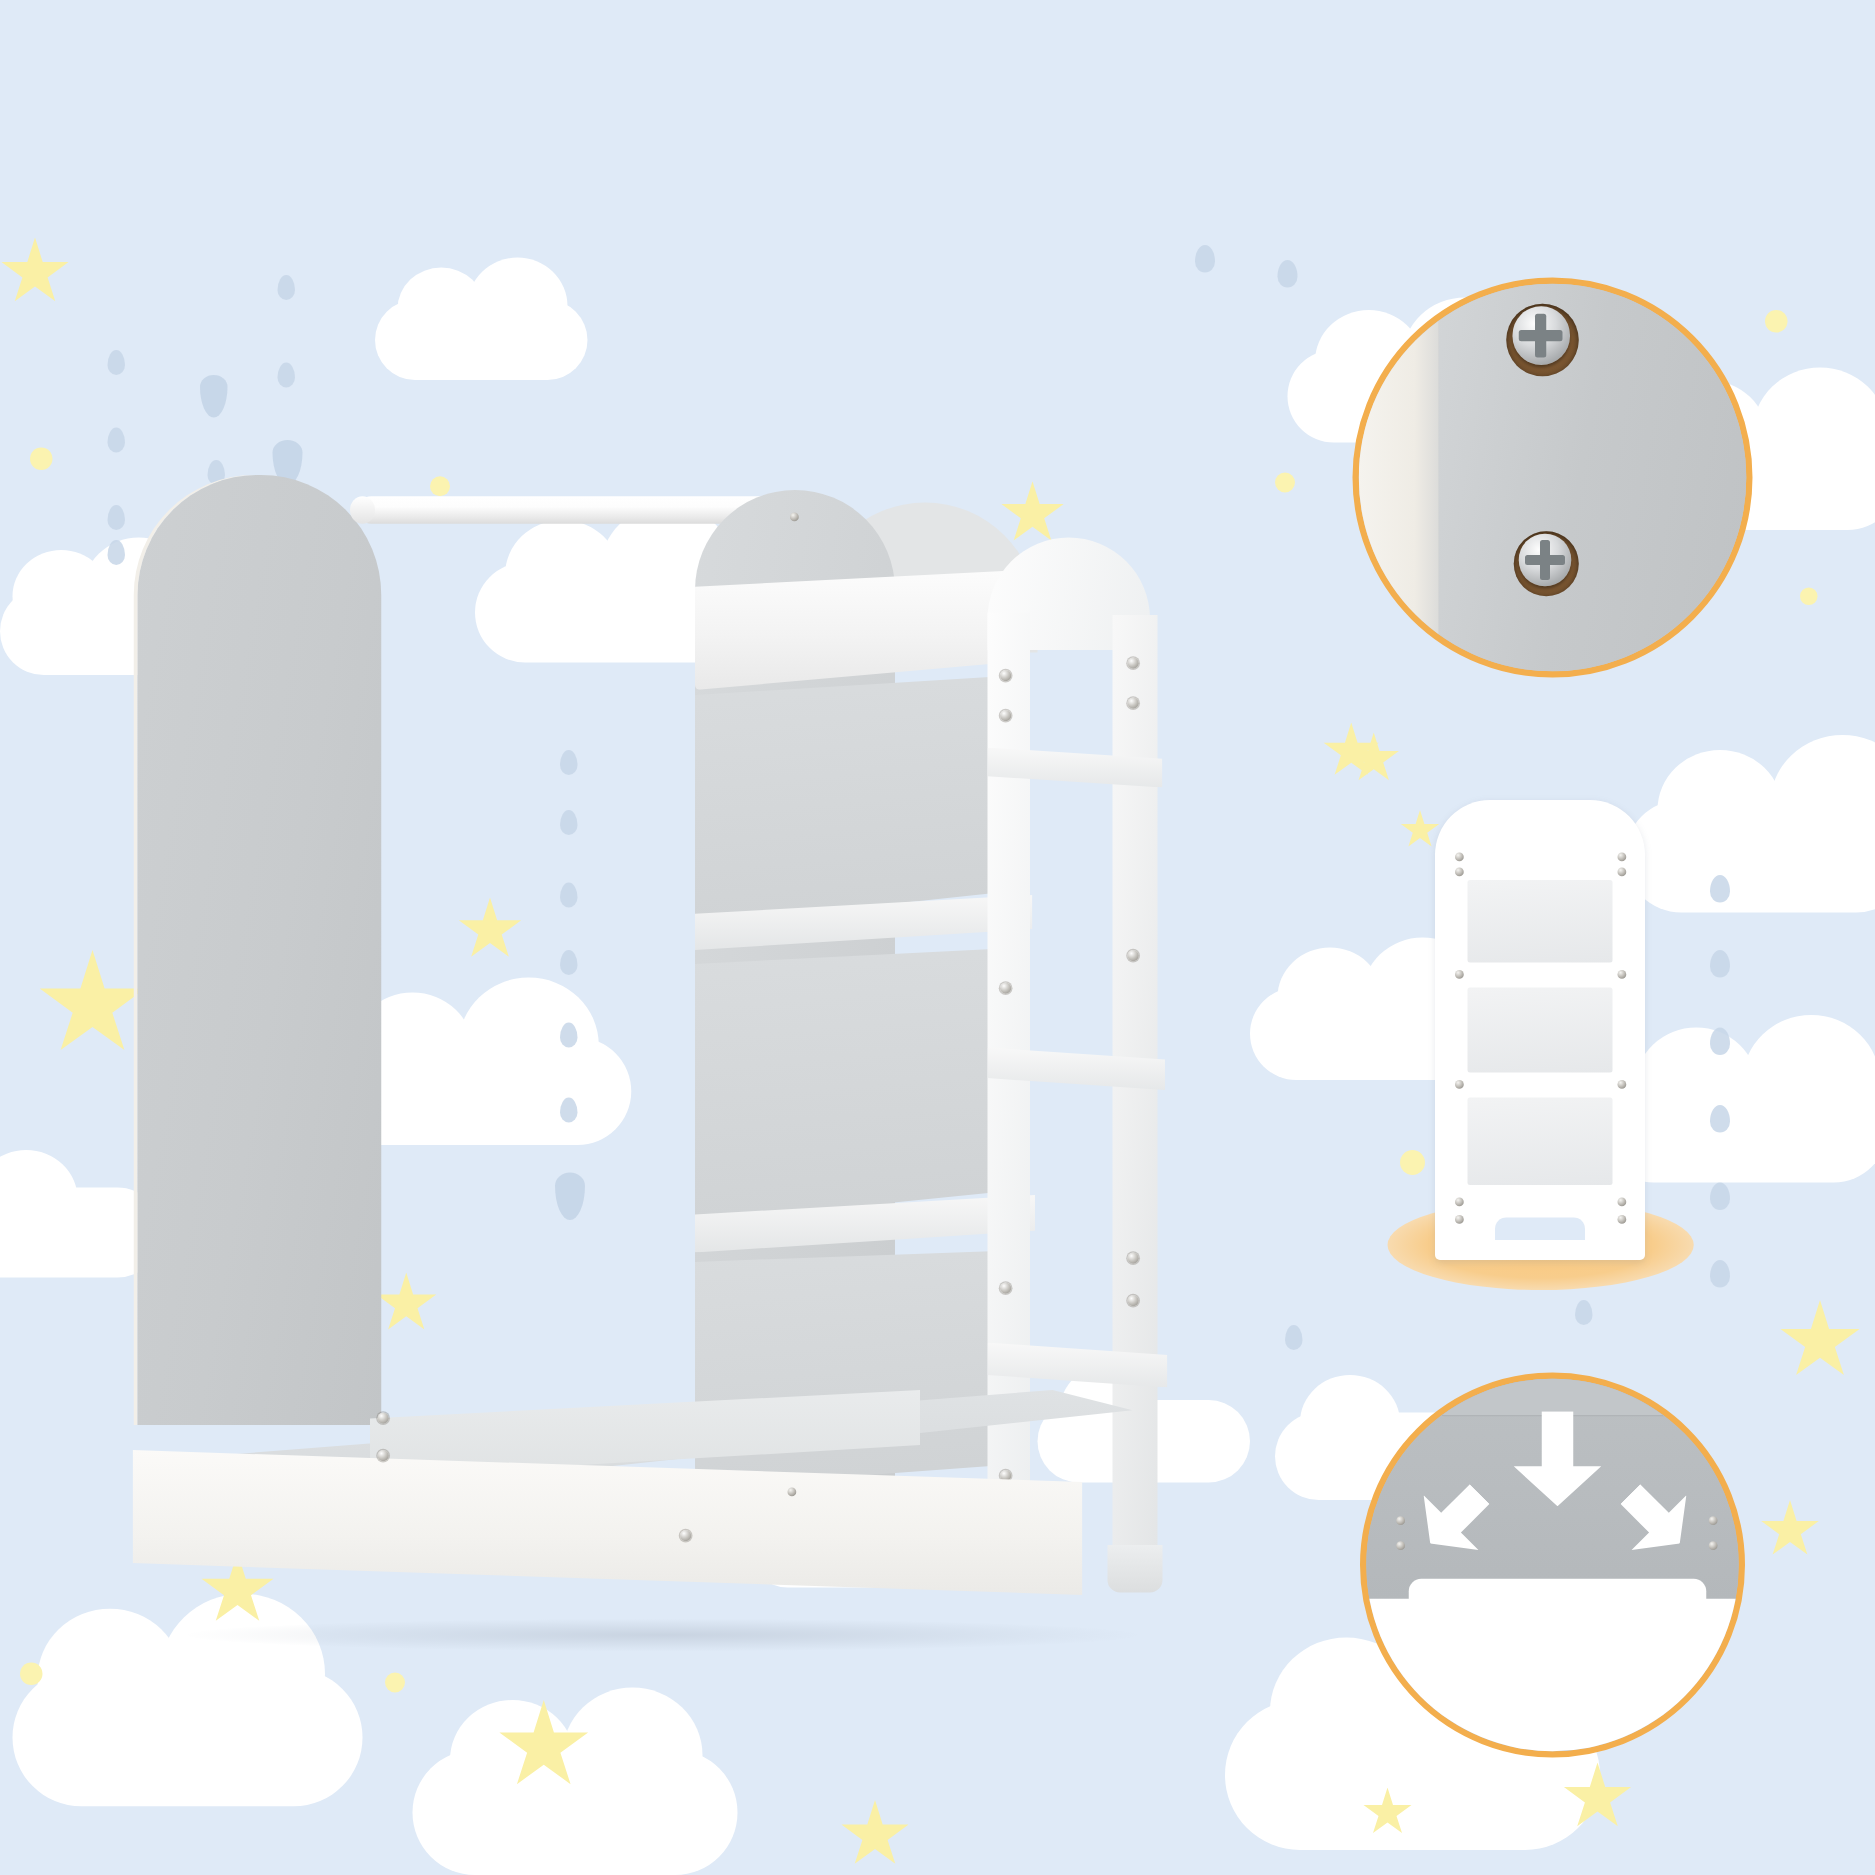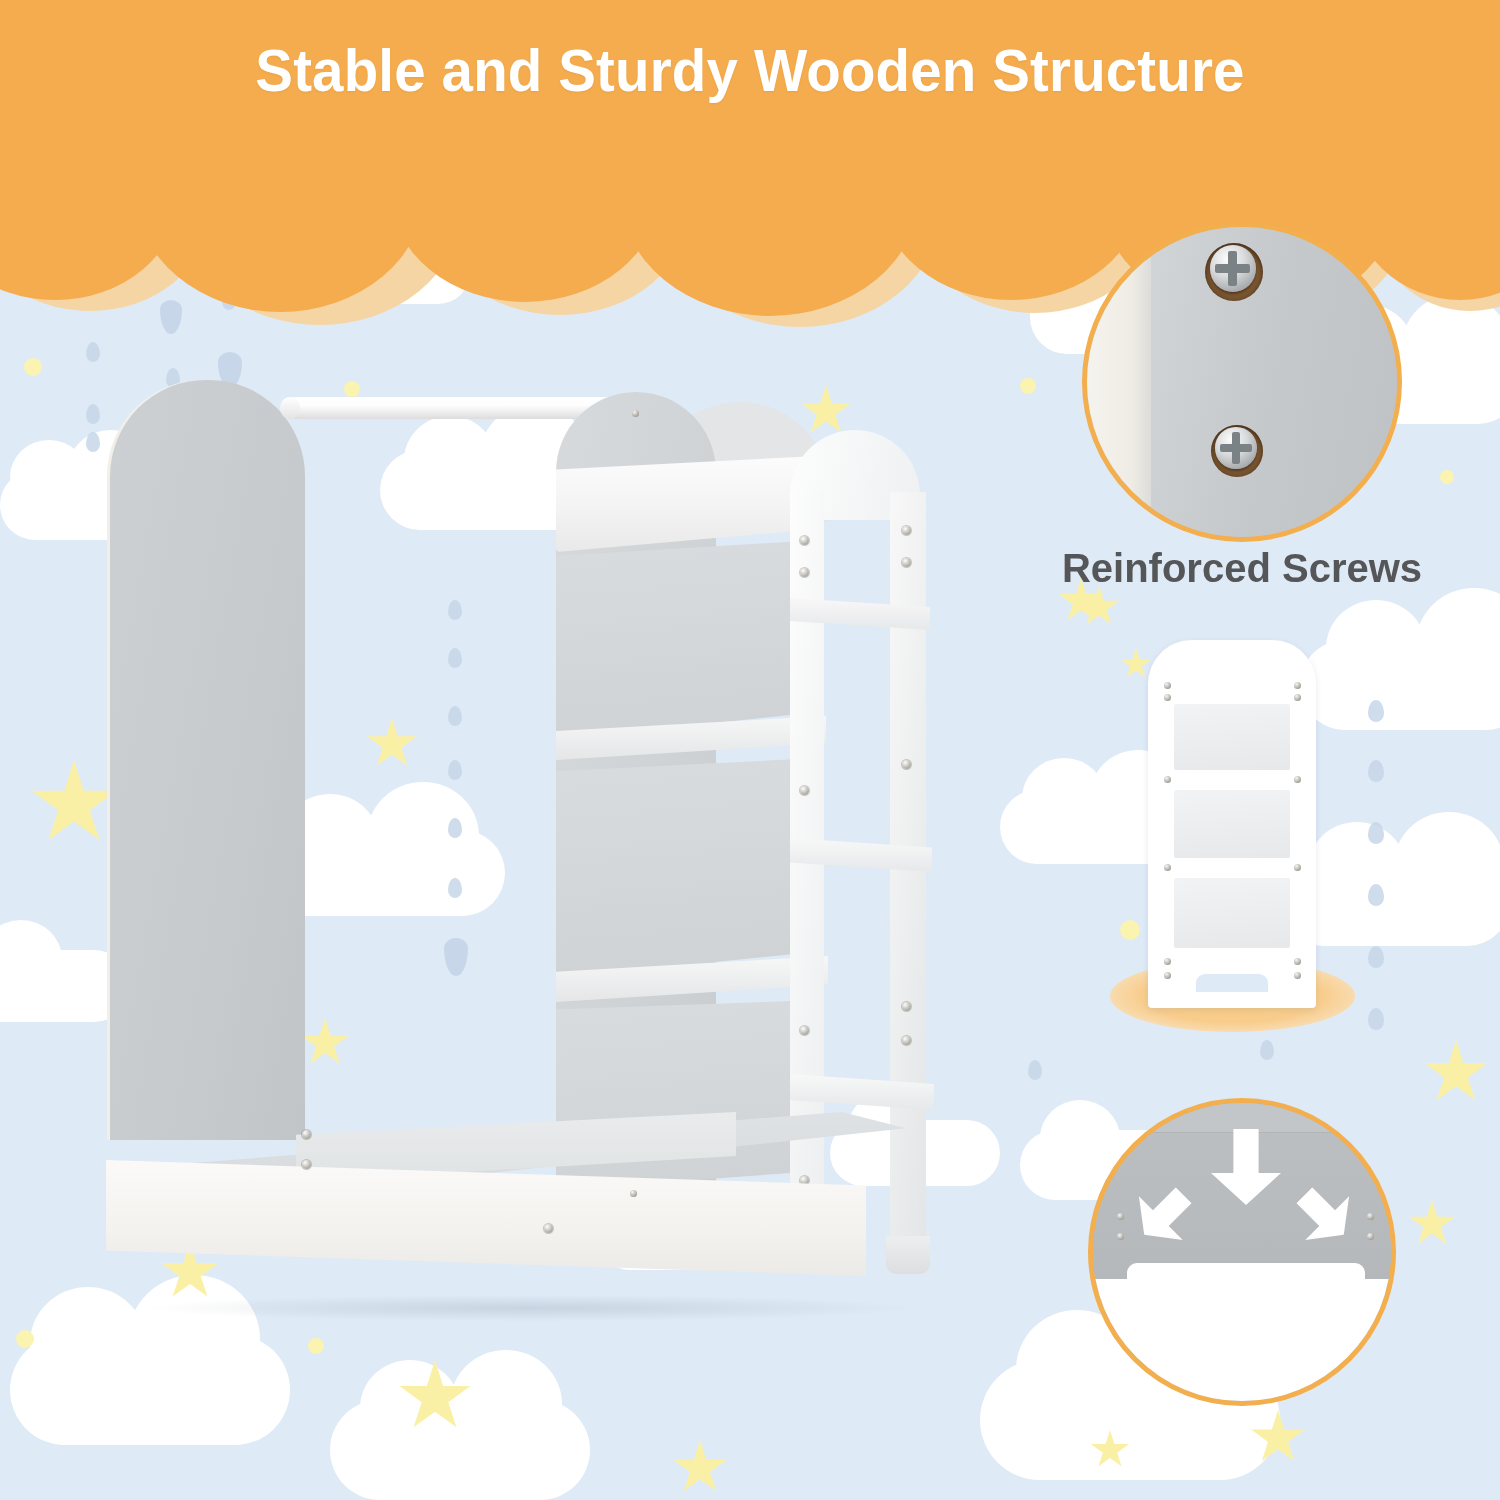--- a/index.html
+++ b/index.html
@@ -268,41 +268,20 @@
     <div class="drop" style="left:1368px;top:884px;width:16px;height:22px;"></div>
     <div class="drop" style="left:1368px;top:946px;width:16px;height:22px;"></div>
     <div class="drop" style="left:1368px;top:1008px;width:16px;height:22px;"></div>
     <div class="drop" style="left:1260px;top:1040px;width:14px;height:20px;"></div>
     <div class="drop" style="left:1250px;top:1152px;width:14px;height:20px;"></div>
     <div class="drop" style="left:1028px;top:1060px;width:14px;height:20px;"></div>
     <div class="drop" style="left:956px;top:196px;width:16px;height:22px;"></div>
     <div class="drop" style="left:1022px;top:208px;width:16px;height:22px;"></div>
   </div>
 
-  <div class="bannerWrap">
-    <div class="scallopBack">
-      <div class="bump" style="left:-30px;bottom:-96px;width:240px;height:200px;"></div>
-      <div class="bump" style="left:180px;bottom:-110px;width:280px;height:230px;"></div>
-      <div class="bump" style="left:430px;bottom:-100px;width:260px;height:215px;"></div>
-      <div class="bump" style="left:660px;bottom:-112px;width:280px;height:232px;"></div>
-      <div class="bump" style="left:910px;bottom:-98px;width:250px;height:208px;"></div>
-      <div class="bump" style="left:1130px;bottom:-112px;width:280px;height:232px;"></div>
-      <div class="bump" style="left:1370px;bottom:-96px;width:200px;height:200px;"></div>
-    </div>
-    <div class="scallopFront">
-      <div class="bump" style="left:-70px;bottom:-104px;width:250px;height:212px;"></div>
-      <div class="bump" style="left:135px;bottom:-116px;width:290px;height:242px;"></div>
-      <div class="bump" style="left:390px;bottom:-106px;width:270px;height:222px;"></div>
-      <div class="bump" style="left:620px;bottom:-120px;width:300px;height:248px;"></div>
-      <div class="bump" style="left:880px;bottom:-104px;width:262px;height:216px;"></div>
-      <div class="bump" style="left:1100px;bottom:-120px;width:300px;height:248px;"></div>
-      <div class="bump" style="left:1350px;bottom:-104px;width:220px;height:214px;"></div>
-    </div>
-    <div class="bannerTitle">Stable and Sturdy Wooden Structure</div>
-  </div>
 
   <div class="product">
 
     <div class="footShadow"></div>
 
     <div class="panelLeft"></div>
 
     <div class="rod"></div>
     <div class="rodCapL"></div>
 
@@ -377,21 +356,20 @@
         <div class="cross2" style="left:12%;top:40%;width:76%;height:20%;"></div>
       </div>
     </div>
     <div class="screwBig" style="left:124px;top:198px;width:52px;height:52px;">
       <div class="head">
         <div class="cross" style="left:40%;top:12%;width:20%;height:76%;"></div>
         <div class="cross2" style="left:12%;top:40%;width:76%;height:20%;"></div>
       </div>
     </div>
   </div>
-  <div class="calloutLabel" style="left:1022px;top:546px;width:440px;">Reinforced Screws</div>
 
   <div class="thumbOval"></div>
   <div class="thumbShelf">
     <div class="thumbBody"></div>
     <div class="thumbOpening" style="left:26px;top:64px;width:116px;height:66px;"></div>
     <div class="thumbOpening" style="left:26px;top:150px;width:116px;height:68px;"></div>
     <div class="thumbOpening" style="left:26px;top:238px;width:116px;height:70px;"></div>
     <div style="position:absolute;left:48px;top:334px;width:72px;height:18px;background:#dfeaf7;border-radius:9px 9px 0 0;"></div>
     <div class="screwSm" style="left:16px;top:42px;"></div>
     <div class="screwSm" style="left:16px;top:54px;"></div>

